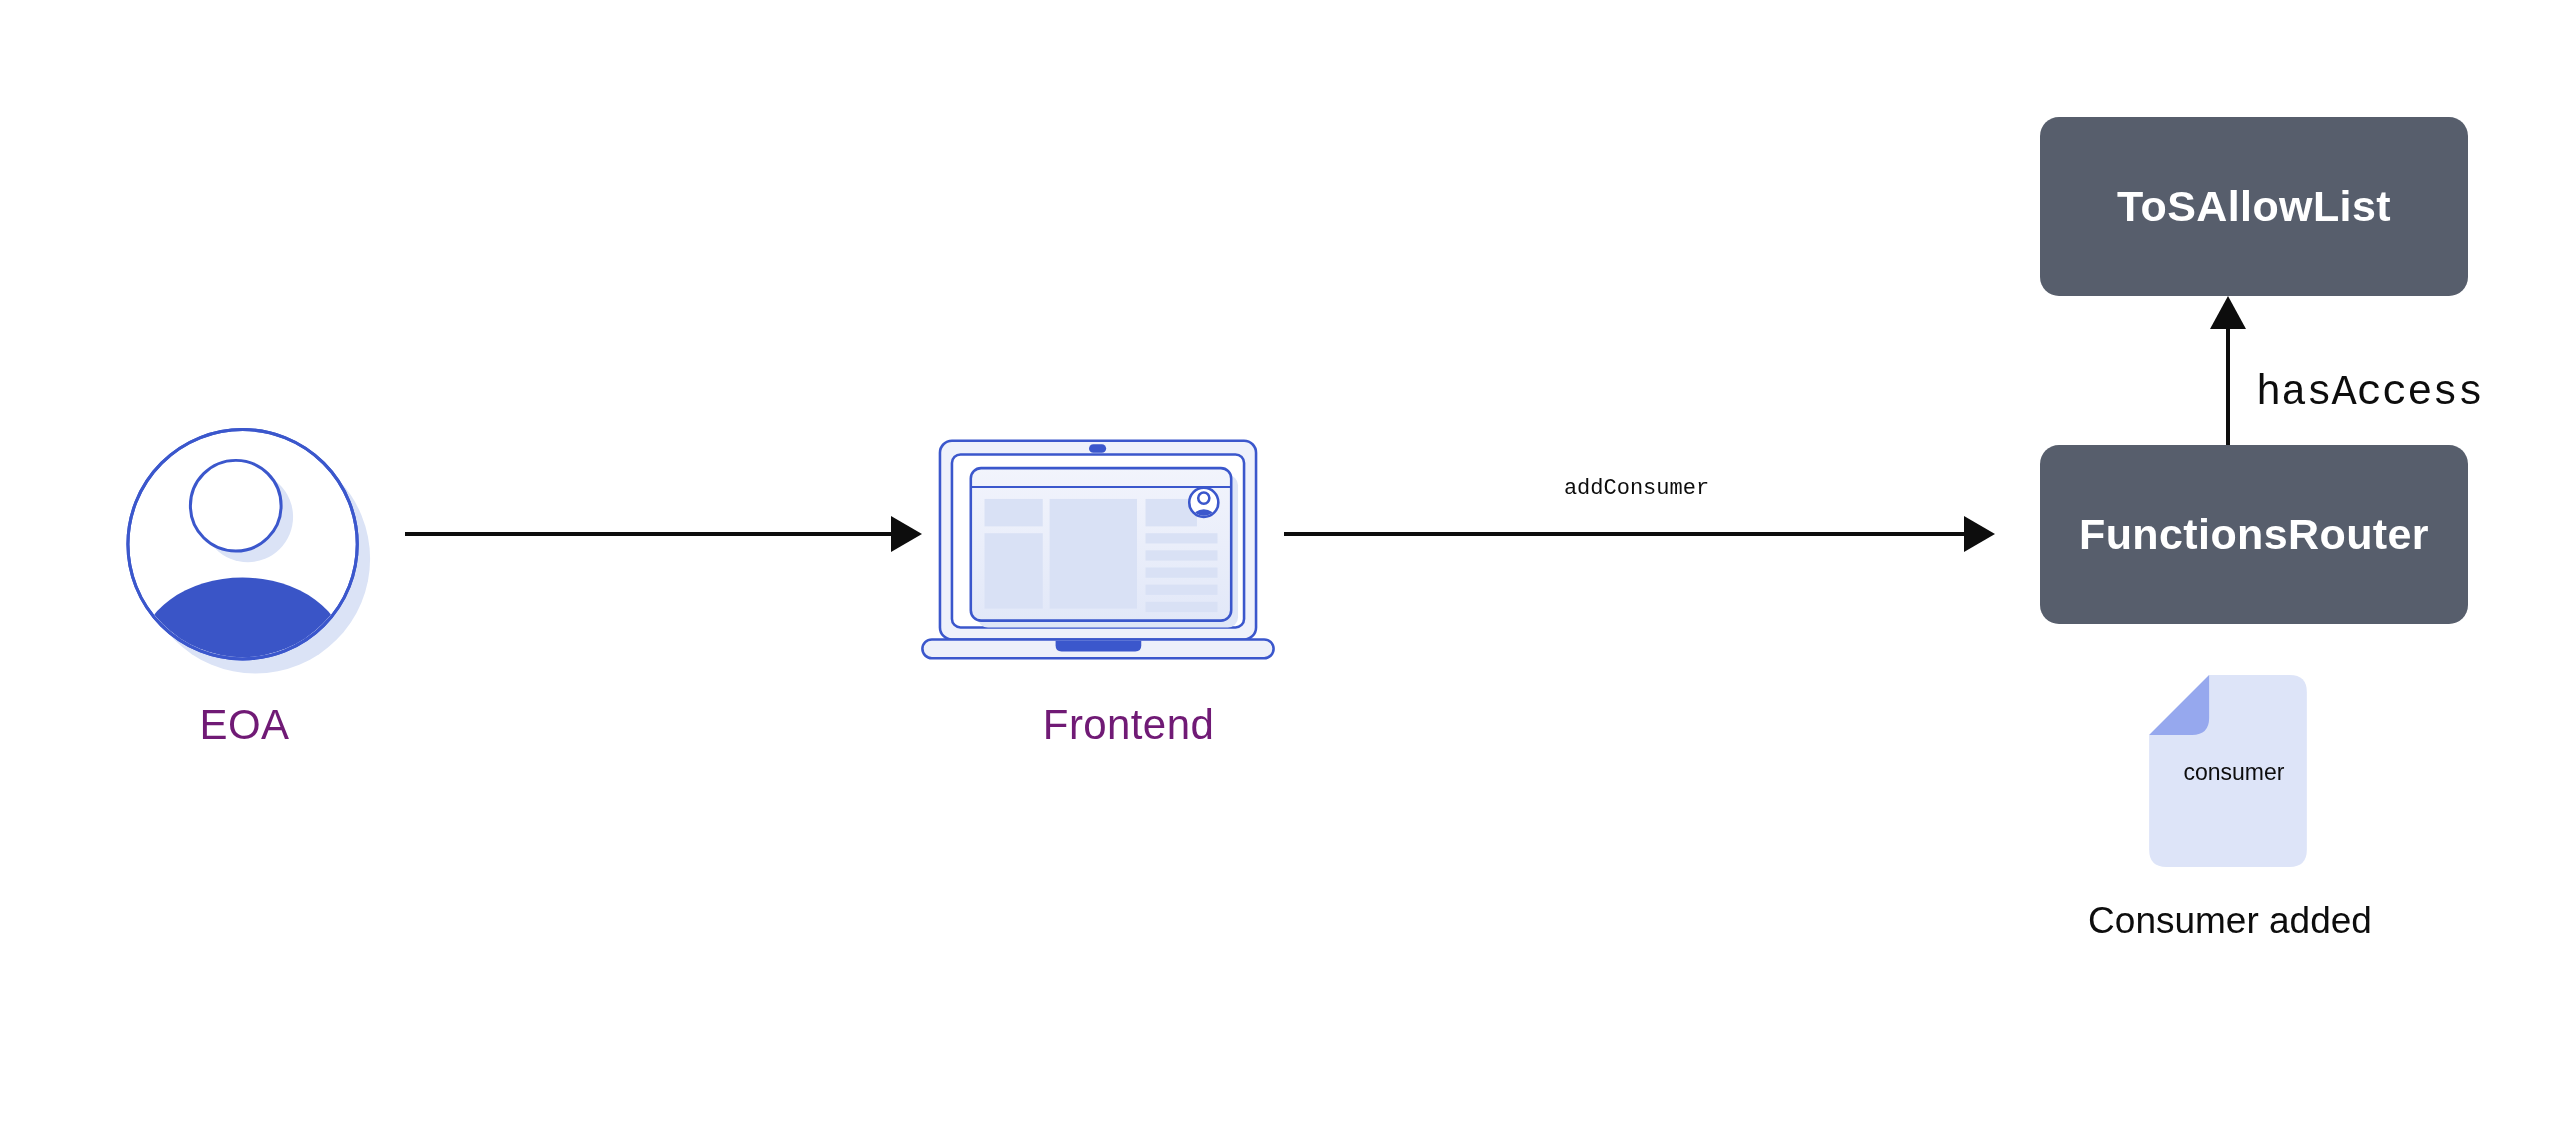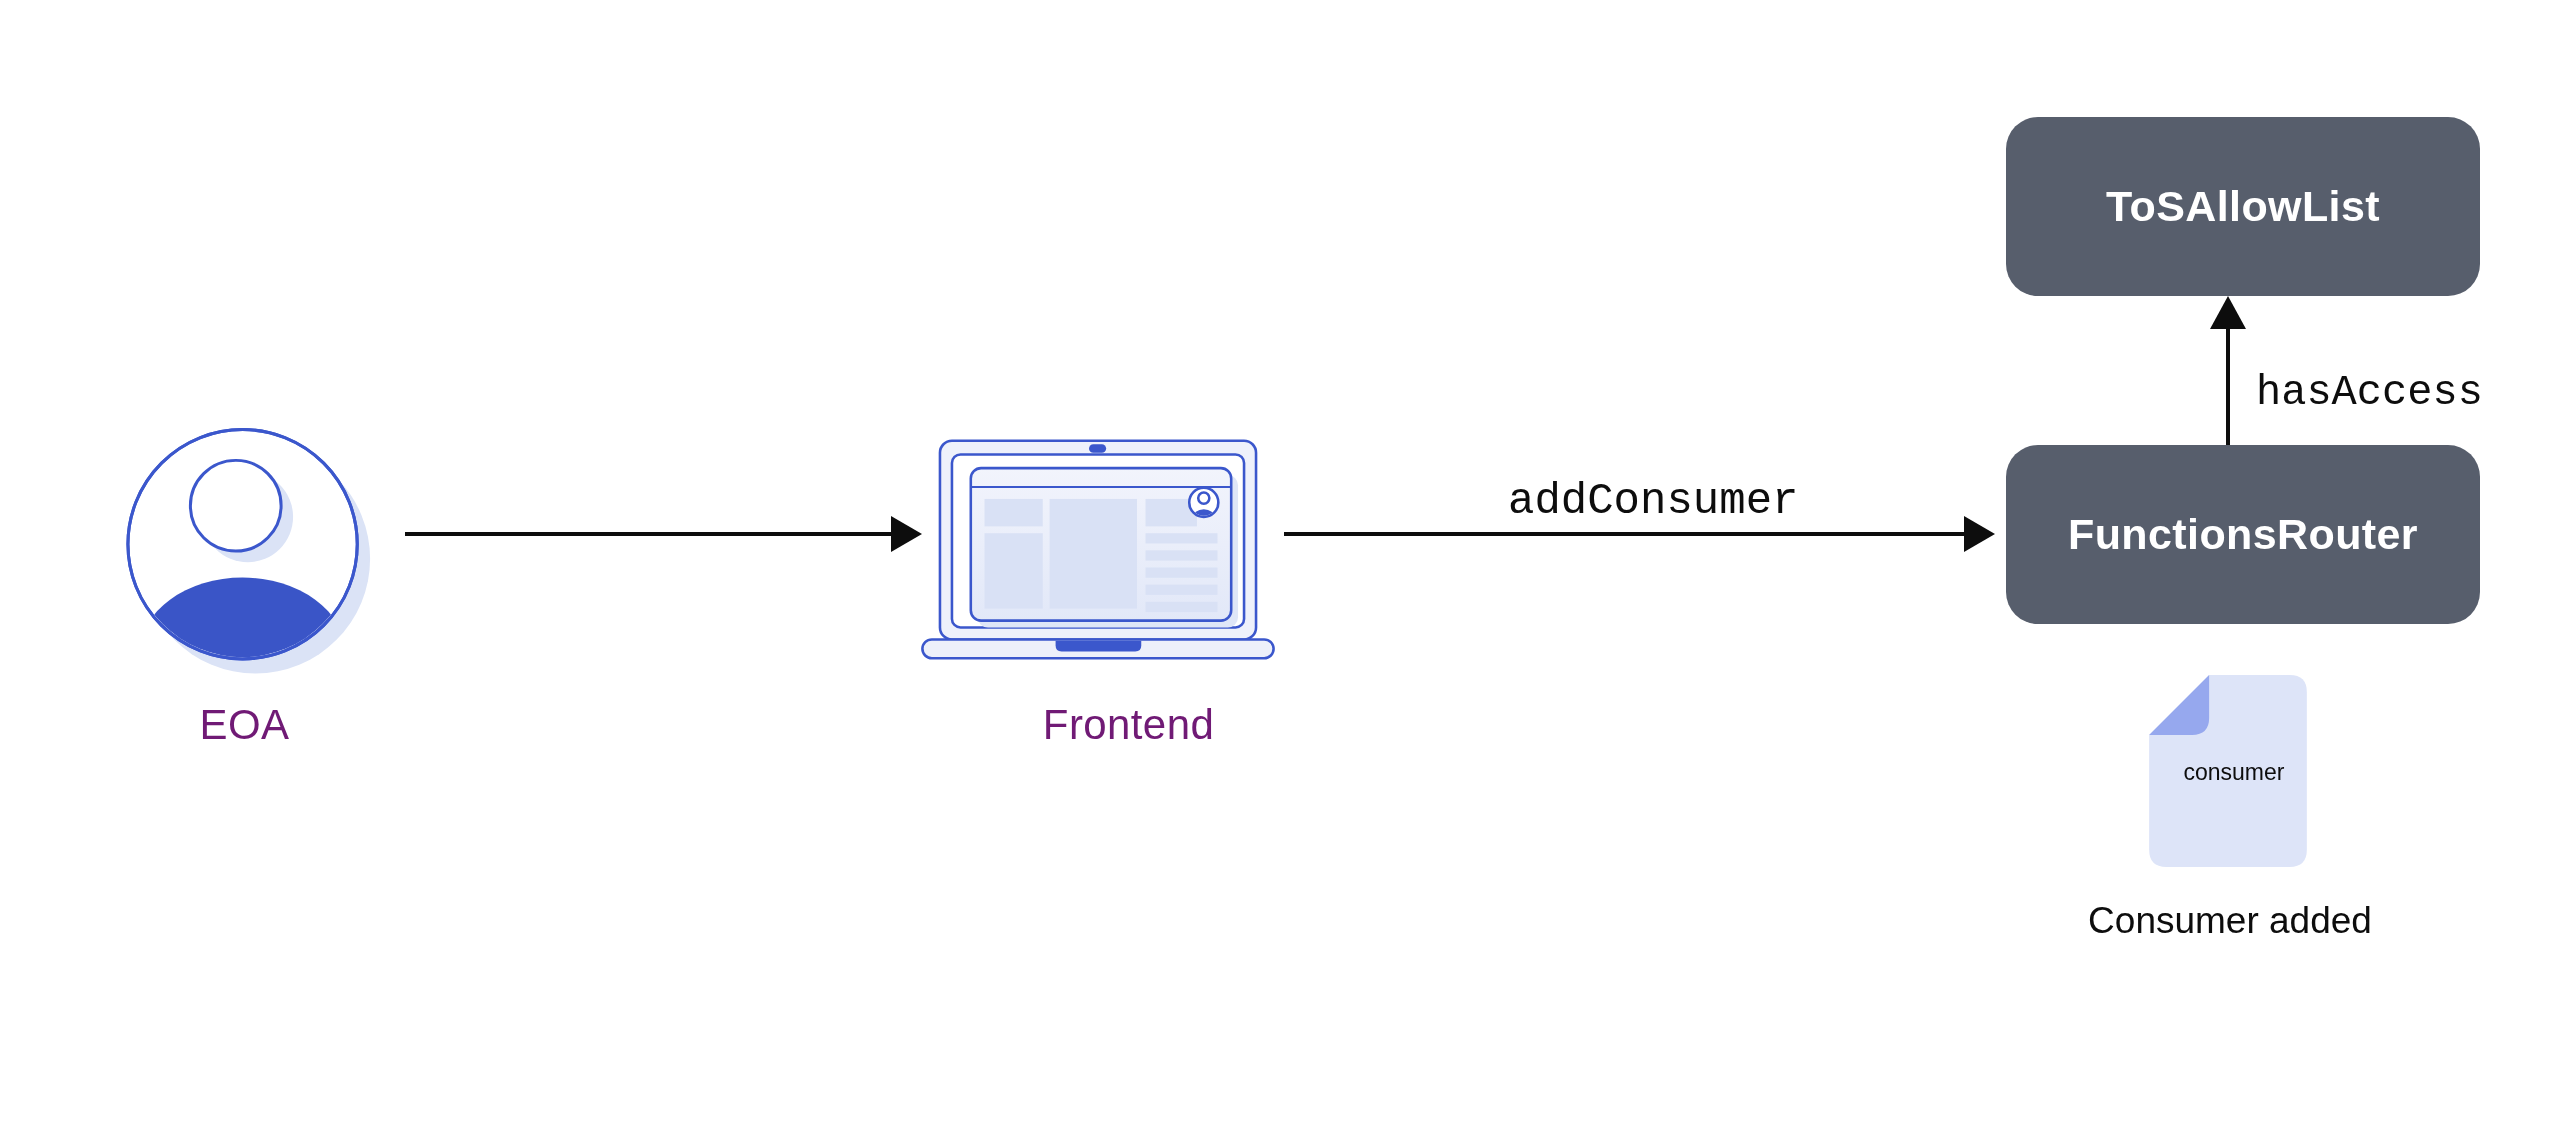--- a/index.html
+++ b/index.html
@@ -18,24 +18,24 @@
     text-align:center;
     font-weight:normal;
     font-size:42px;
     letter-spacing:0.4px;
     color:#701a75;
     white-space:nowrap;
   }
   
   .contract-box{
     position:absolute;
-    width:474px;height:179px;
+    width:428px;height:179px;
     background:#575E6C;
-    border-radius:32px;
-    display:flex;align-items:center;justify-content:center;
+    border-radius:19px;
+    display:flex;align-items:center;justify-content:center;margin-left:34px;
   }
   .contract-box .box-title{
     color:#ffffff;
     font-weight:bold;
     font-size:43px;
     letter-spacing:0.4px;
     white-space:nowrap;
   }
   
   .edge-line{position:absolute;background:#0D0D0D;}
@@ -51,21 +51,21 @@
     border-right:18px solid transparent;
     border-bottom:33px solid #0D0D0D;
   }
   
   .edge-label{
     position:absolute;
     font-family:"Liberation Mono","DejaVu Sans Mono",monospace;
     color:#0D0D0D;
     white-space:nowrap;
   }
-  .edge-label.add-consumer{font-size:44px;width:257px;text-align:center;}
+  .edge-label.add-consumer{font-size:22px;width:257px;text-align:center;}
   .edge-label.has-access{font-size:42px;}
   
   .file-text{
     position:absolute;
     width:170px;
     text-align:center;
     font-size:23px;
     color:#0D0D0D;
   }
   .file-caption{

